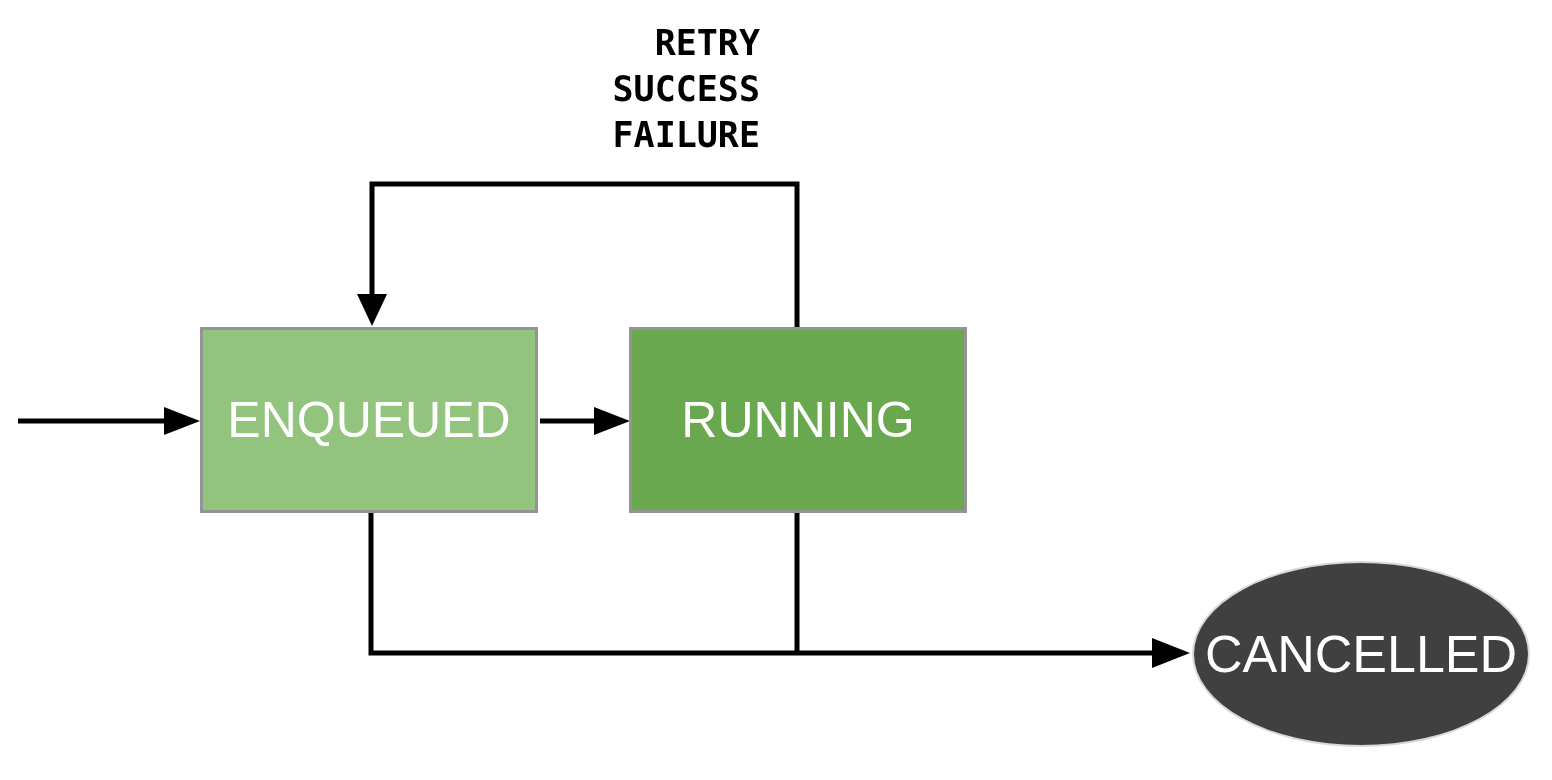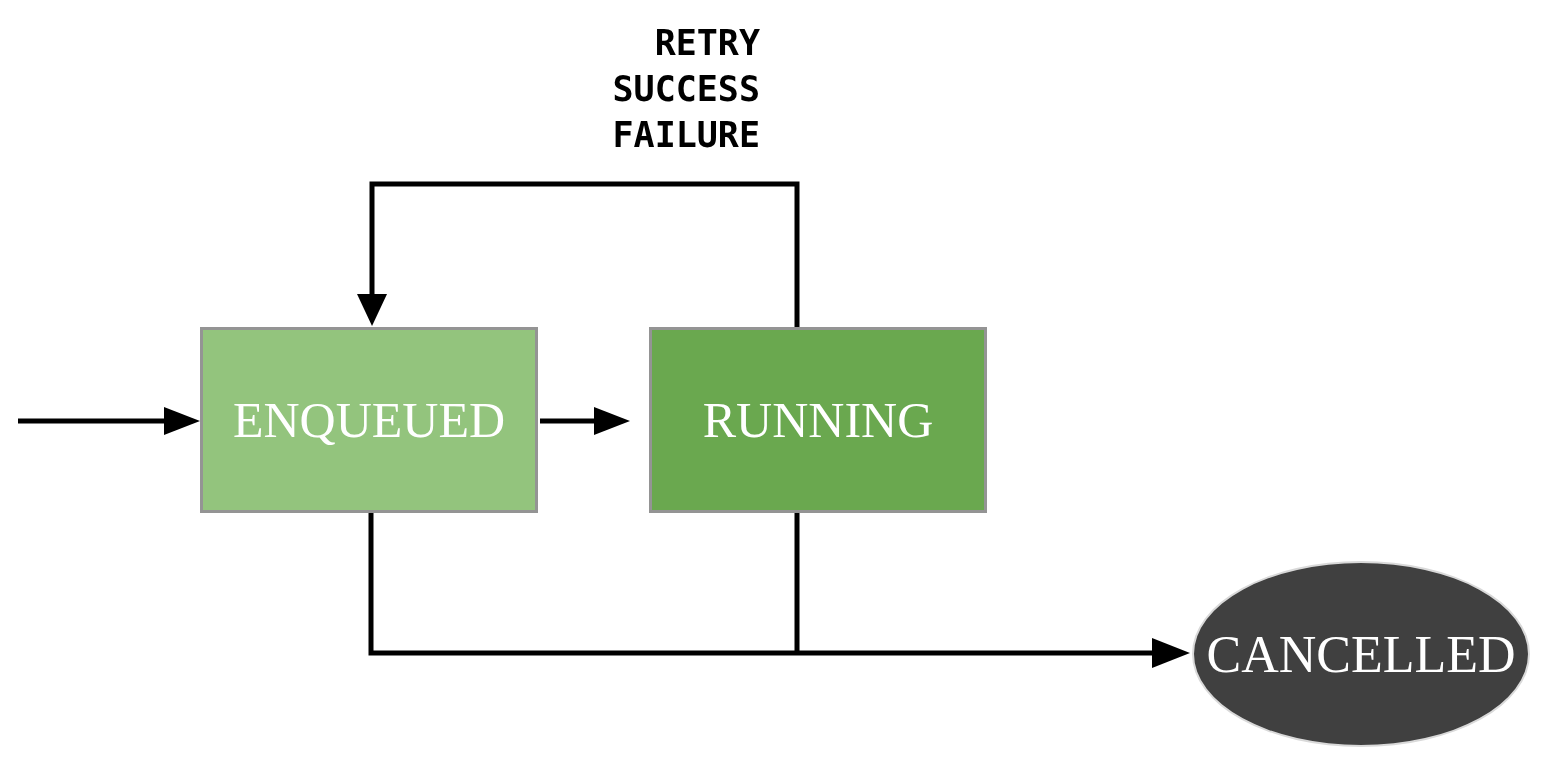--- a/index.html
+++ b/index.html
@@ -30,36 +30,36 @@
     fill: #000000;
     stroke: none;
   }
   .node {
     position: absolute;
     box-sizing: border-box;
     display: flex;
     align-items: center;
     justify-content: center;
     color: #ffffff;
-    font-family: Liberation Serif, serif;
+    font-family: Liberation Sans, sans-serif;
     font-weight: 400;
   }
   .node-rect {
     width: 338px;
     height: 186px;
     border: 3px solid #949494;
     font-size: 50px;
   }
   .node-enqueued {
     left: 200px;
     top: 327px;
     background: #93c47d;
   }
   .node-running {
-    left: 649px;
+    left: 629px;
     top: 327px;
     background: #6aa84f;
     text-align: right;
   }
   .node-ellipse {
     left: 1192px;
     top: 561px;
     width: 338px;
     height: 186px;
     background: #404040;

